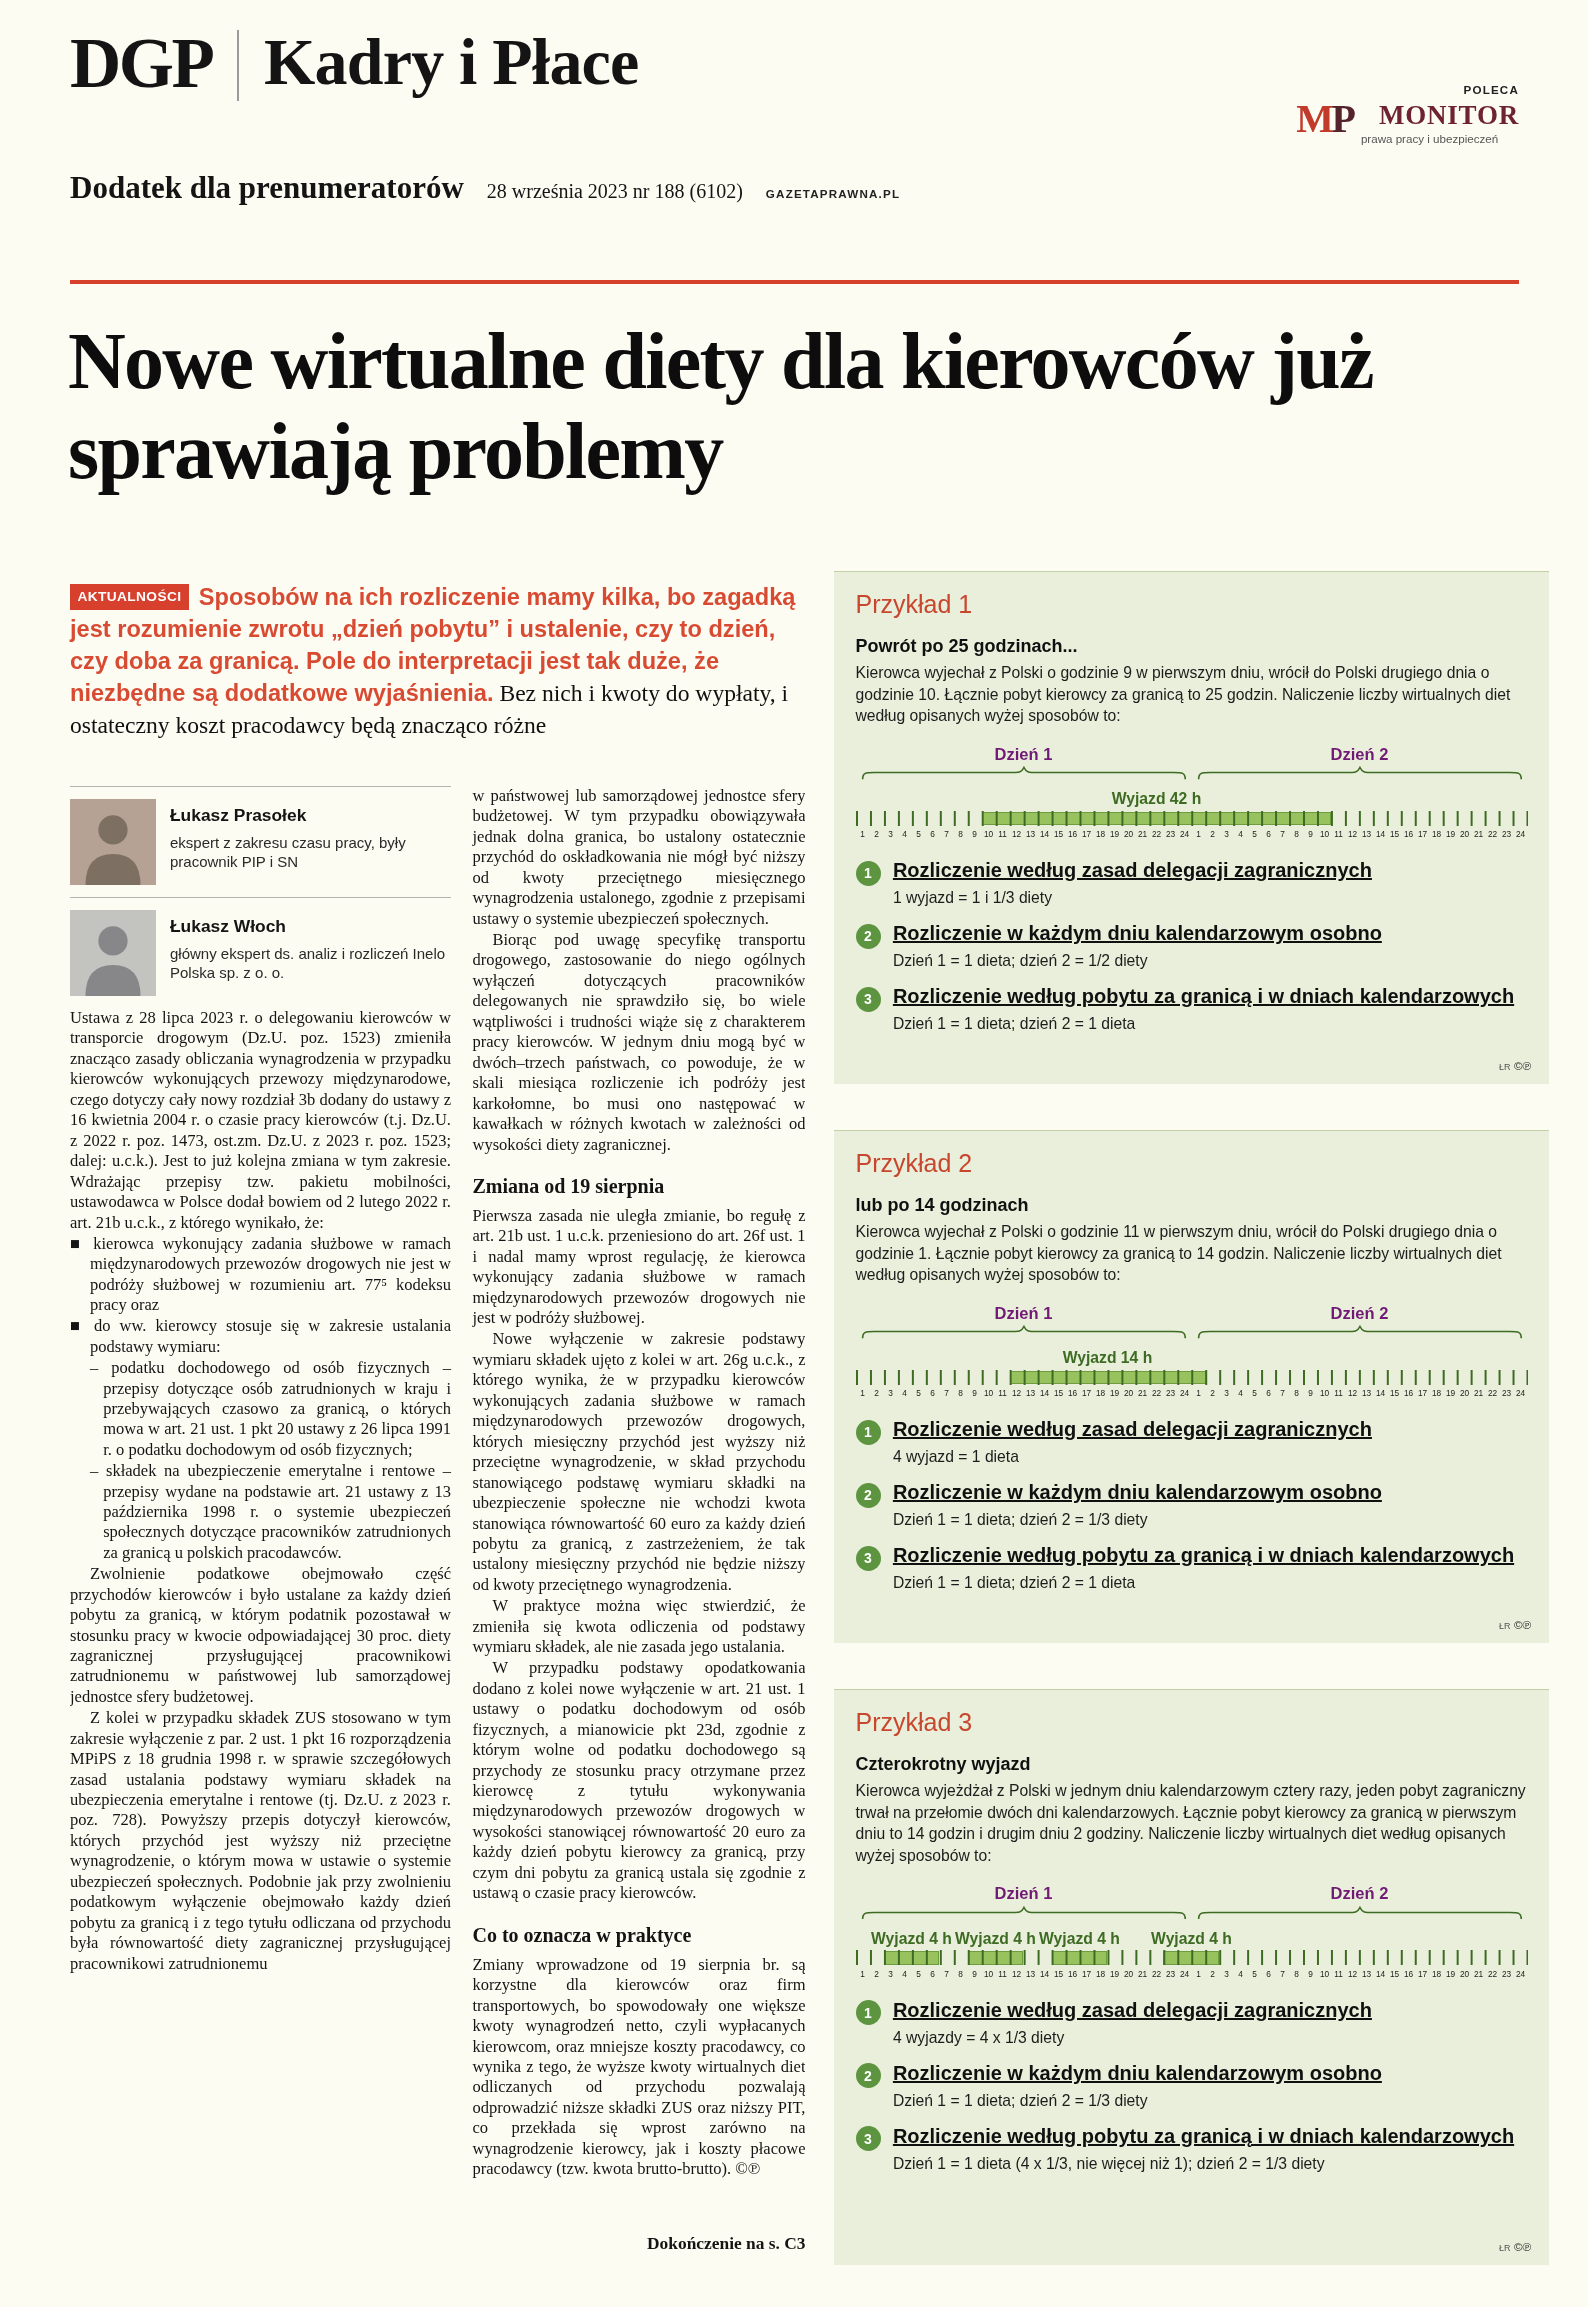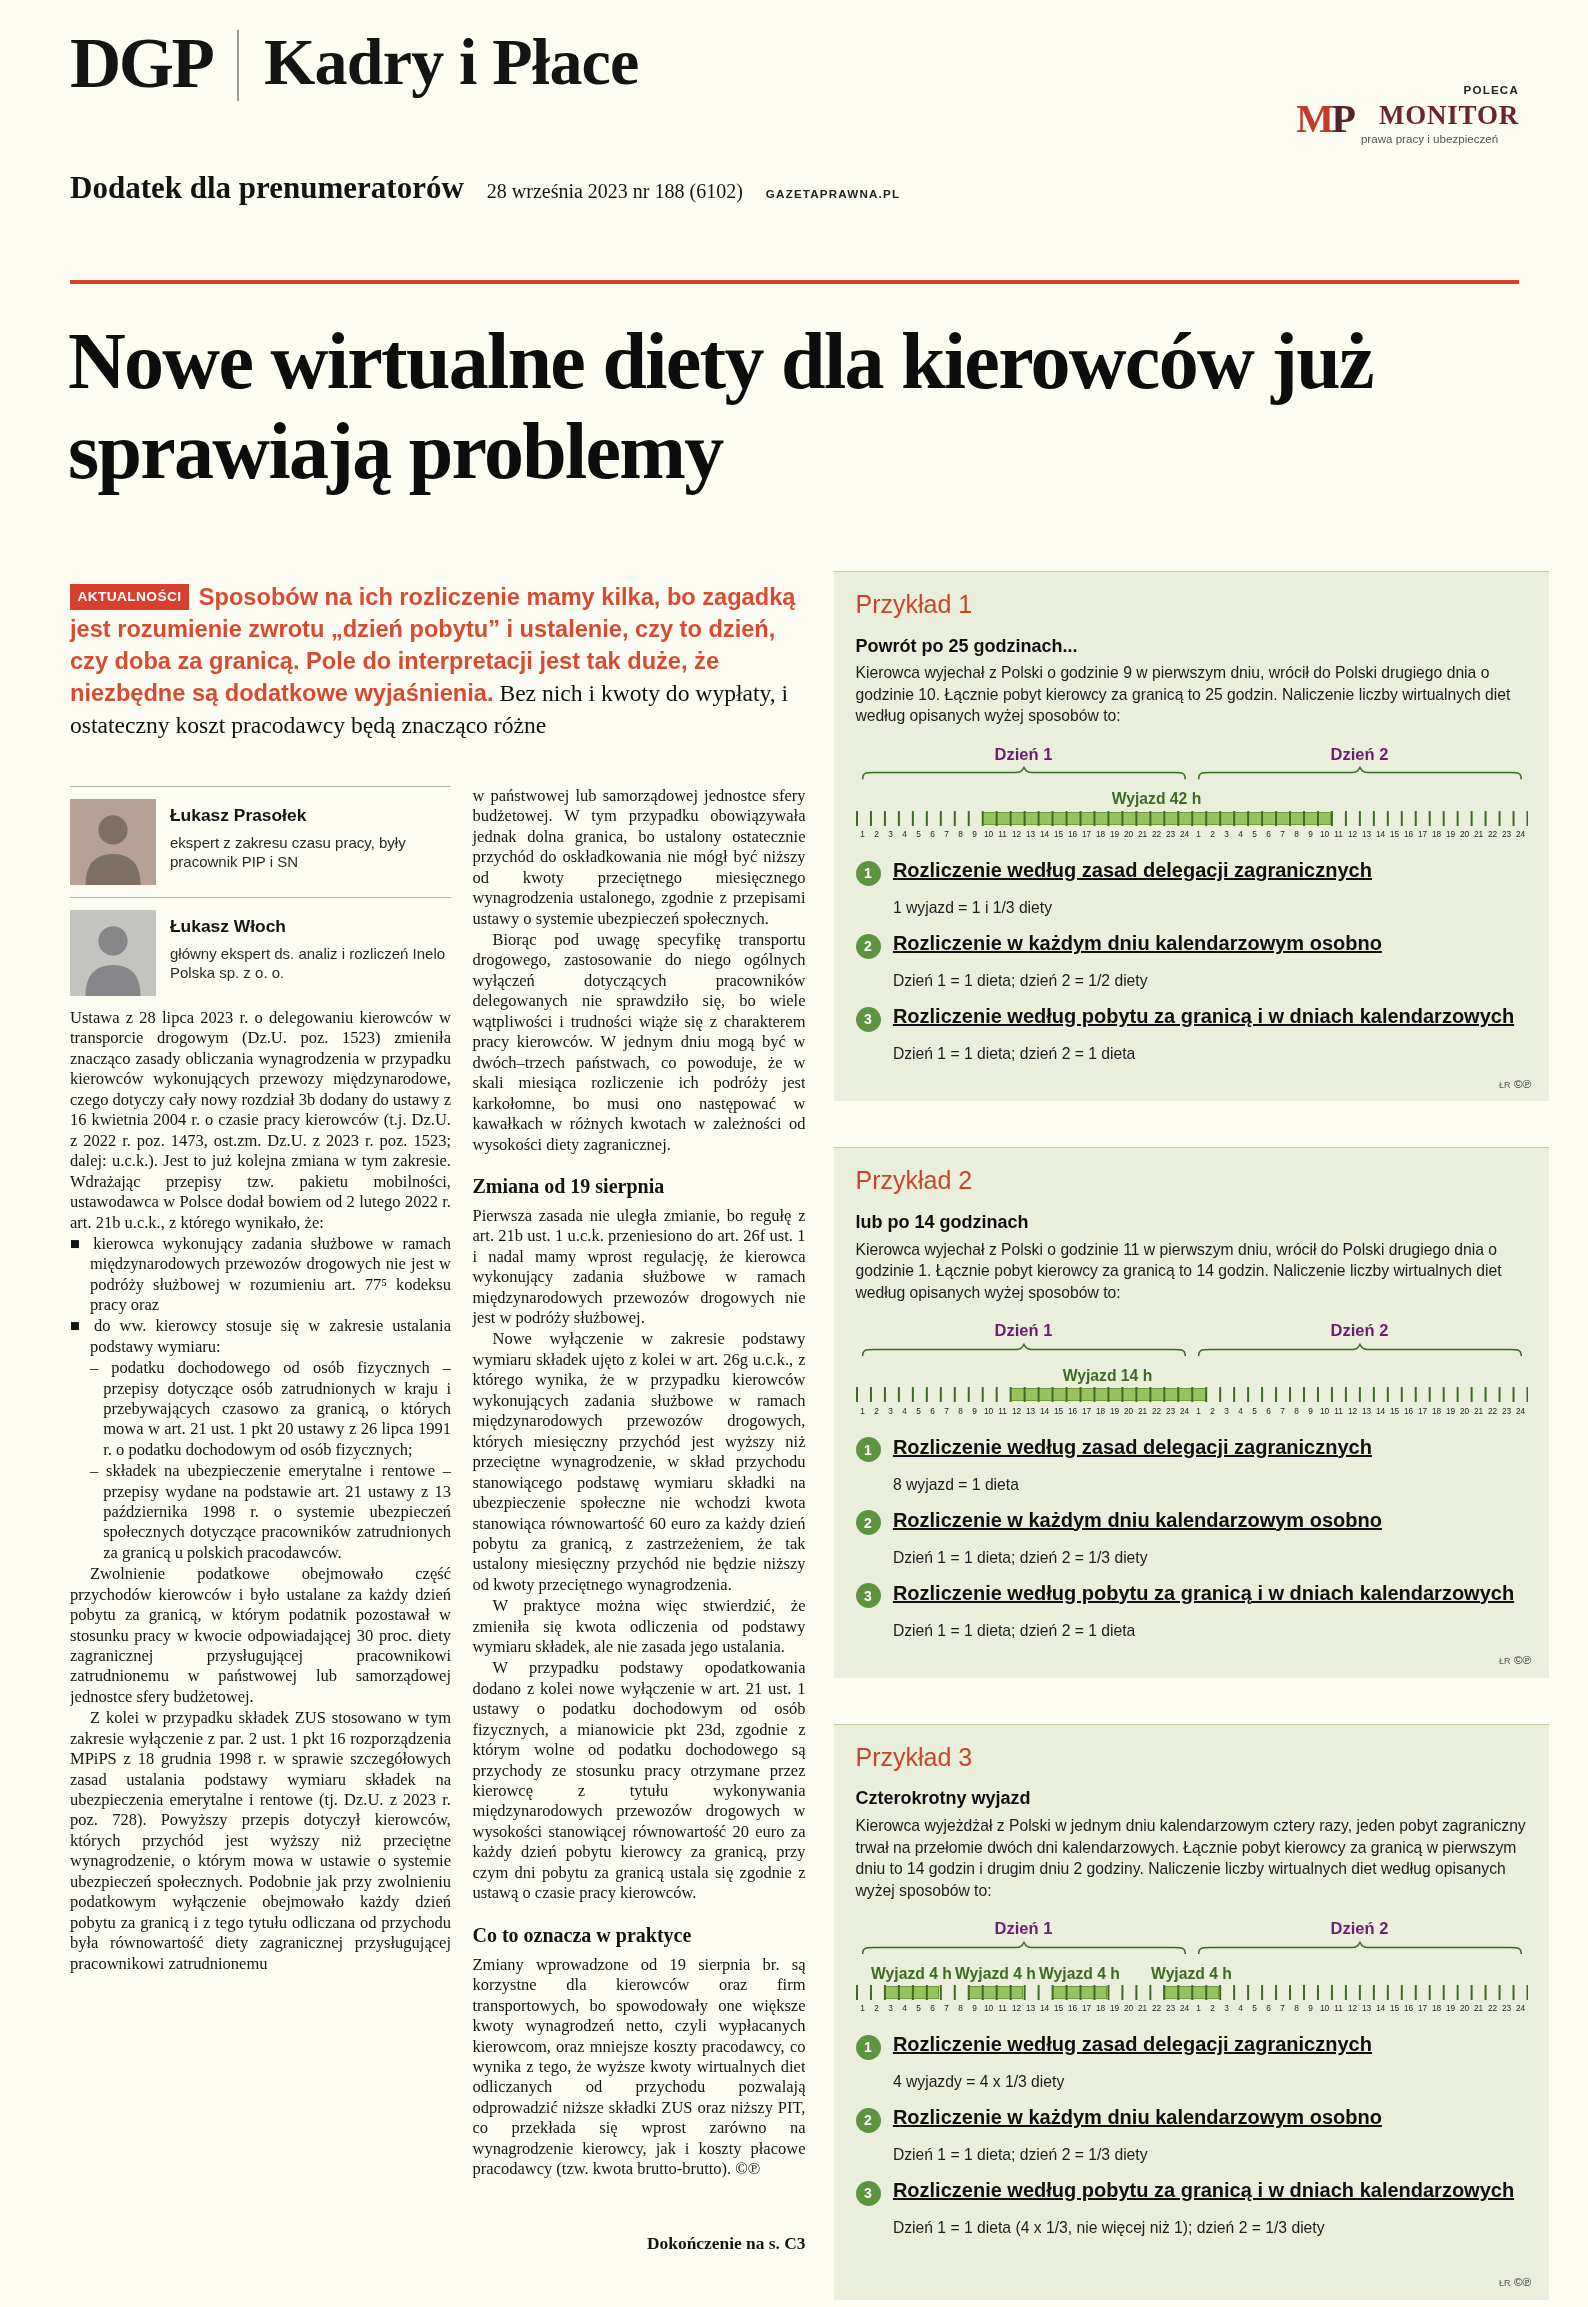--- a/index.html
+++ b/index.html
@@ -89,21 +89,21 @@
   .tl-track { position: relative; height: 15px; }
   .tl-bar { position: absolute; top: 0.8px; bottom: 0.8px; background: #98c25e; border: 0.8px solid #6e9c3f; }
   .tl-ticks { position: absolute; inset: 0; background-image: linear-gradient(to right, #3e6b23 1.7px, transparent 1.7px); background-size: calc(100% / 48) 100%; border-right: 1.7px solid #3e6b23; }
   .tl-numbers { display: flex; margin-top: 3.3px; }
   .tl-numbers span { flex: 1 0 0; text-align: center; font-family: "Liberation Sans", sans-serif; font-size: 8.3px; color: #222; }
 
   .ex-items { margin-top: 20px; display: flex; flex-direction: column; gap: 15px; }
   .ex-item { display: flex; gap: 12.4px; }
   .ex-num { flex: none; width: 25px; height: 25px; border-radius: 50%; background: #5d9440; color: #fff; font-family: "Liberation Sans", sans-serif; font-weight: 700; font-size: 14px; display: flex; align-items: center; justify-content: center; margin-top: 1.7px; }
   .ex-item-title { font-family: "Liberation Sans", sans-serif; font-weight: 700; font-size: 20px; color: #101010; text-decoration: underline; }
-  .ex-item-detail { font-family: "Liberation Sans", sans-serif; font-size: 15.7px; margin-top: 17px; color: #1c1c1c; }
+  .ex-item-detail { font-family: "Liberation Sans", sans-serif; font-size: 15.7px; margin-top: 7px; color: #1c1c1c; }
   .ex-credit { position: absolute; right: 18px; bottom: 11.6px; font-family: "Liberation Sans", sans-serif; color: #555; font-size: 9px; }
   .ex-copyright { font-size: 11.6px; color: #333; margin-left: 3.3px; }
 </style>
 </head>
 <body>
 
 <div class="page">
 
   <header class="masthead">
     <div class="brand-row">
@@ -368,21 +368,21 @@
             <span>22</span>
             <span>23</span>
             <span>24</span>
           </div>
       </div>
       <div class="ex-items">
         <div class="ex-item">
           <div class="ex-num">1</div>
           <div class="ex-item-body">
             <div class="ex-item-title">Rozliczenie według zasad delegacji zagranicznych</div>
-            <div class="ex-item-detail">8 wyjazd = 1 dieta</div>
+            <div class="ex-item-detail">4 wyjazd = 1 dieta</div>
           </div>
         </div>
         <div class="ex-item">
           <div class="ex-num">2</div>
           <div class="ex-item-body">
             <div class="ex-item-title">Rozliczenie w każdym dniu kalendarzowym osobno</div>
             <div class="ex-item-detail">Dzień 1 = 1 dieta; dzień 2 = 1/3 diety</div>
           </div>
         </div>
         <div class="ex-item">

